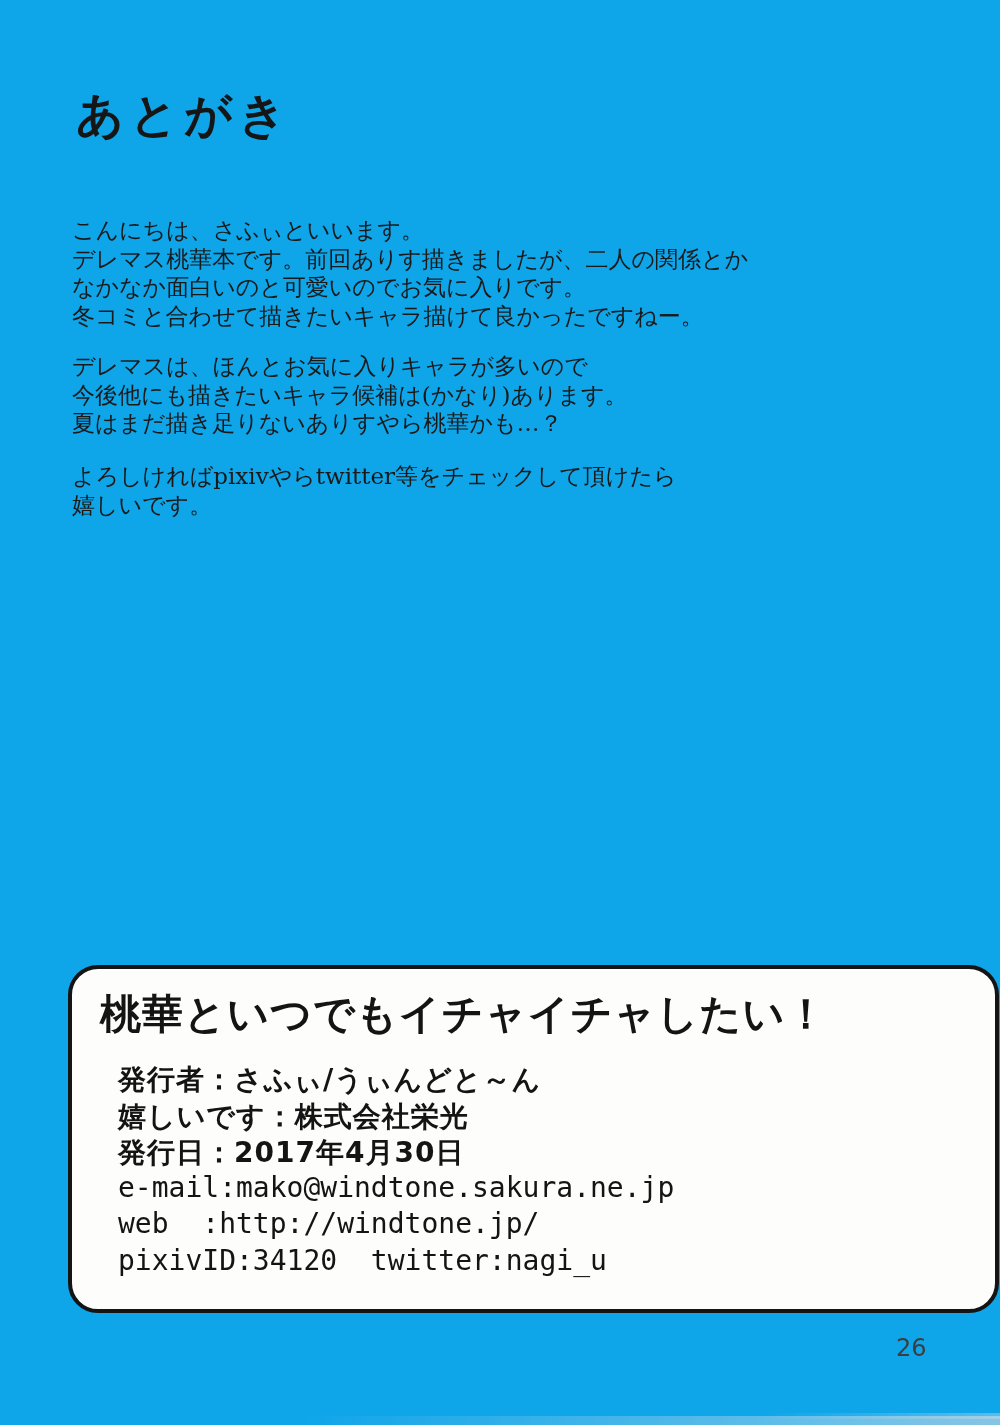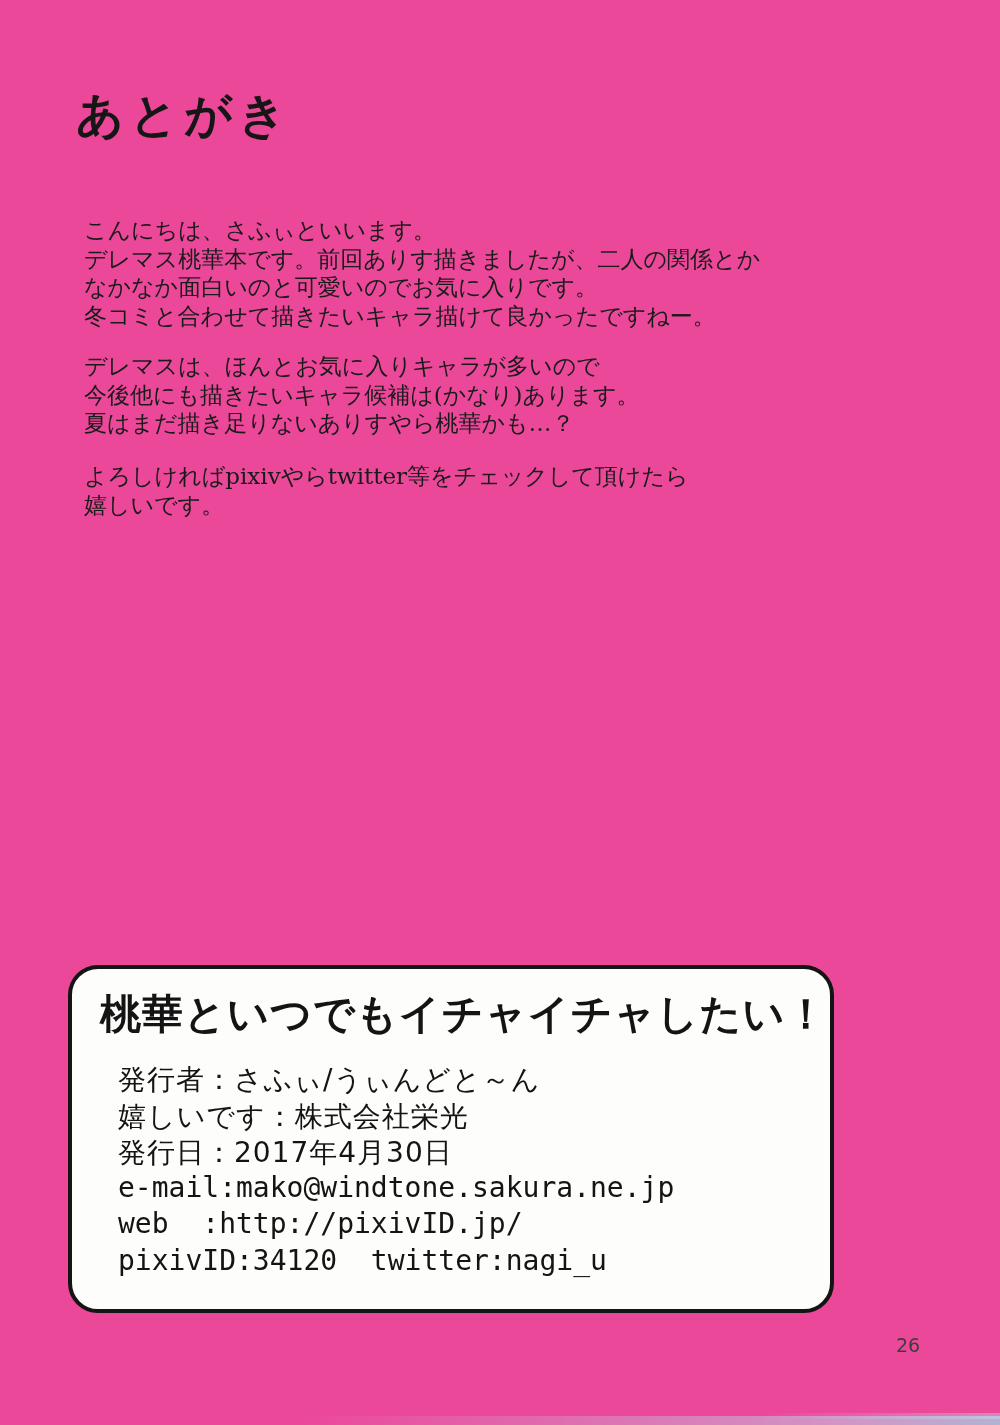--- a/index.html
+++ b/index.html
@@ -4,52 +4,52 @@
 <style>
   html, body {
     margin: 0;
     padding: 0;
     background: #ffffff;
   }
   .page {
     position: relative;
     width: 1000px;
     height: 1425px;
-    background: #ec4899;
+    background: #0ea5e9;
     overflow: hidden;
     font-family: "DejaVu Serif", "Liberation Serif", serif;
     color: #1c1c1c;
   }
   .page-title {
     position: absolute;
     left: 76px;
     top: 84px;
     font-size: 47px;
     font-weight: bold;
     letter-spacing: 6px;
     color: #161616;
   }
   .afterword {
     position: absolute;
-    left: 84px;
+    left: 72px;
     top: 216px;
     width: 740px;
     font-size: 23px;
     line-height: 28.7px;
     color: #1a1a1a;
   }
   .afterword .para { margin: 0 0 21px 0; }
   .afterword .para.p3 { margin-top: 24px; }
   .afterword .para.p2 { margin-top: 9px; }
   .line { white-space: pre-wrap; }
   .colophon-box {
     position: absolute;
     left: 68px;
     top: 965px;
-    width: 766px;
+    width: 931px;
     height: 348px;
     border: 4px solid #141414;
     border-radius: 30px;
     background: #fdfdfb;
     box-sizing: border-box;
   }
   .colophon-title {
     position: absolute;
     left: 28px;
     top: 18px;
@@ -67,32 +67,32 @@
     width: 740px;
   }
   .colophon-line {
     height: 36.5px;
     font-size: 28px;
     color: #141414;
     white-space: pre-wrap;
   }
   .colophon-line.jp {
     font-family: "DejaVu Sans", "Liberation Sans", sans-serif;
-    font-weight: 400;
+    font-weight: 700;
     letter-spacing: 1px;
   }
   .colophon-line.mono {
     font-family: "DejaVu Sans Mono", "Liberation Mono", monospace;
     font-weight: 500;
   }
   .page-number {
     position: absolute;
     left: 896px;
     top: 1334px;
-    font-size: 19px;
+    font-size: 24px;
     color: #3d3d3d;
     font-family: "DejaVu Sans", "Liberation Sans", sans-serif;
   }
   .scan-tint-bottom {
     position: absolute;
     left: 0;
     bottom: 0;
     width: 100%;
     height: 9px;
     background: linear-gradient(90deg, rgba(214,232,240,0.0) 30%, rgba(186,216,233,0.55) 85%, rgba(166,204,226,0.8) 100%);
@@ -133,21 +133,21 @@
     </div>
   </div>
 
   <div class="colophon-box">
     <div class="colophon-title">桃華といつでもイチャイチャしたい！</div>
     <div class="colophon-lines">
       <div class="colophon-line jp">発行者：さふぃ/うぃんどと～ん</div>
       <div class="colophon-line jp">嬉しいです：株式会社栄光</div>
       <div class="colophon-line jp">発行日：2017年4月30日</div>
       <div class="colophon-line mono">e-mail:mako@windtone.sakura.ne.jp</div>
-      <div class="colophon-line mono">web  :http://pixivID.jp/</div>
+      <div class="colophon-line mono">web  :http://windtone.jp/</div>
       <div class="colophon-line mono">pixivID:34120  twitter:nagi_u</div>
     </div>
   </div>
 
   <div class="page-number">26</div>
 
   <div class="scan-tint-bottom"></div>
   <div class="scan-tint-corner"></div>
 
 </div>

